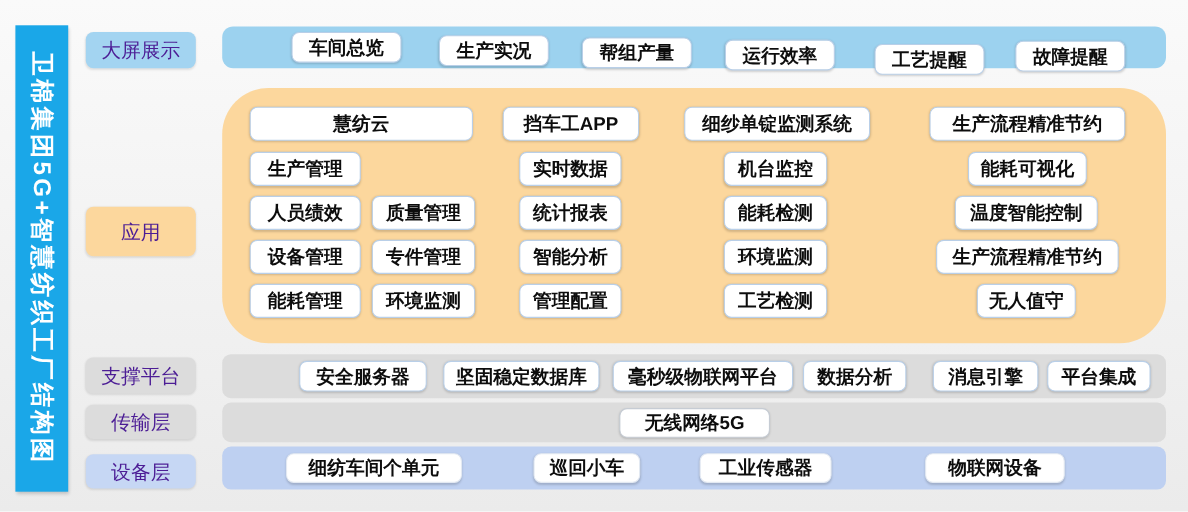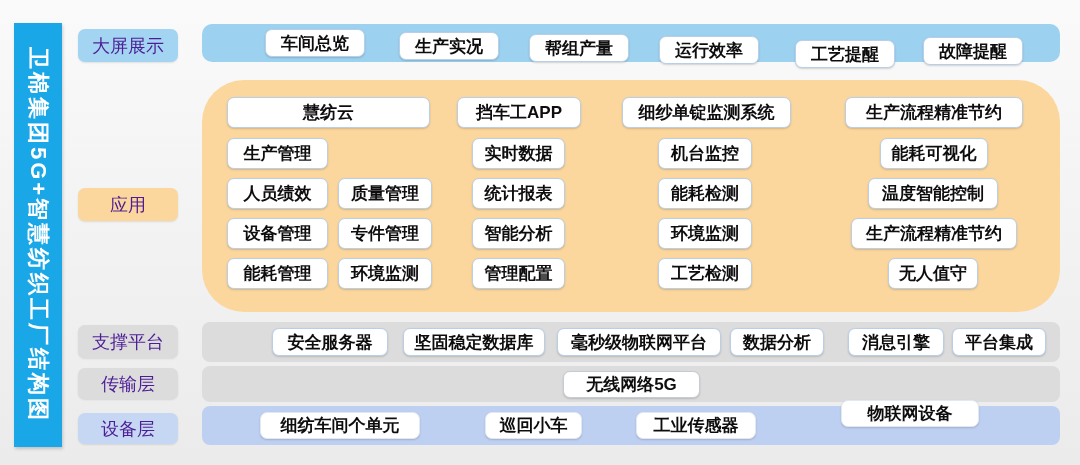--- a/index.html
+++ b/index.html
@@ -54,21 +54,21 @@
 </head>
 <body>
 
 <div class="stage">
 
   <div class="title-bar">
     <div class="title-bar-text">卫棉集团5G+智慧纺织工厂结构图</div>
   </div>
 
   <div class="layer-label" style="top:29px;height:33px;background:#a3d4f1">大屏展示</div>
-  <div class="layer-label" style="top:188px;height:33px;background:#fcd79d">应用</div>
+  <div class="layer-label" style="top:188px;height:45px;background:#fcd79d">应用</div>
   <div class="layer-label" style="top:325px;height:33px;background:#dcdcdc">支撑平台</div>
   <div class="layer-label" style="top:368px;height:31px;background:#dcdcdc">传输层</div>
   <div class="layer-label" style="top:413px;height:31px;background:#c6d7f4">设备层</div>
 
   <div class="strip strip-display"></div>
   <div class="strip panel-app"></div>
   <div class="strip strip-platform"></div>
   <div class="strip strip-transport"></div>
   <div class="strip strip-device"></div>
 
@@ -113,15 +113,15 @@
   <div class="node" style="left:557px;top:328px;width:164px">毫秒级物联网平台</div>
   <div class="node" style="left:730px;top:328px;width:94px">数据分析</div>
   <div class="node" style="left:848px;top:328px;width:96px">消息引擎</div>
   <div class="node" style="left:952px;top:328px;width:94px">平台集成</div>
 
   <div class="node node-gray-border" style="left:563px;top:371px;width:137px;height:27px">无线网络5G</div>
 
   <div class="node node-light-border" style="left:260px;top:412px;width:160px;height:27px">细纺车间个单元</div>
   <div class="node node-light-border" style="left:485px;top:412px;width:97px;height:27px">巡回小车</div>
   <div class="node node-light-border" style="left:636px;top:412px;width:120px;height:27px">工业传感器</div>
-  <div class="node node-light-border" style="left:841px;top:400px;width:138px;height:27px">物联网设备</div>
+  <div class="node node-light-border" style="left:841px;top:412px;width:127px;height:27px">物联网设备</div>
 
 </div>
 
 </body></html>

